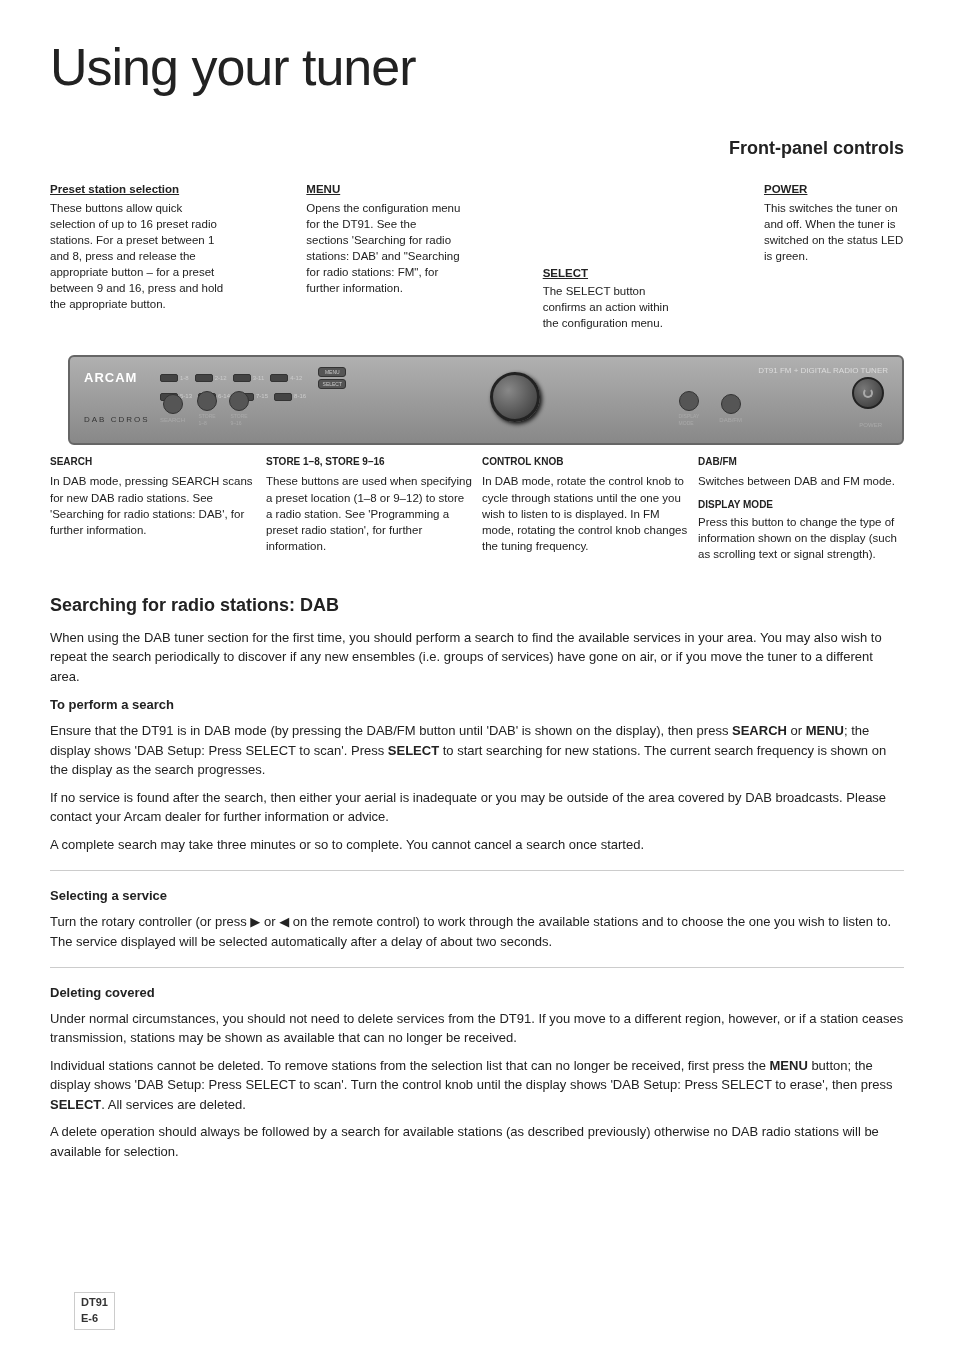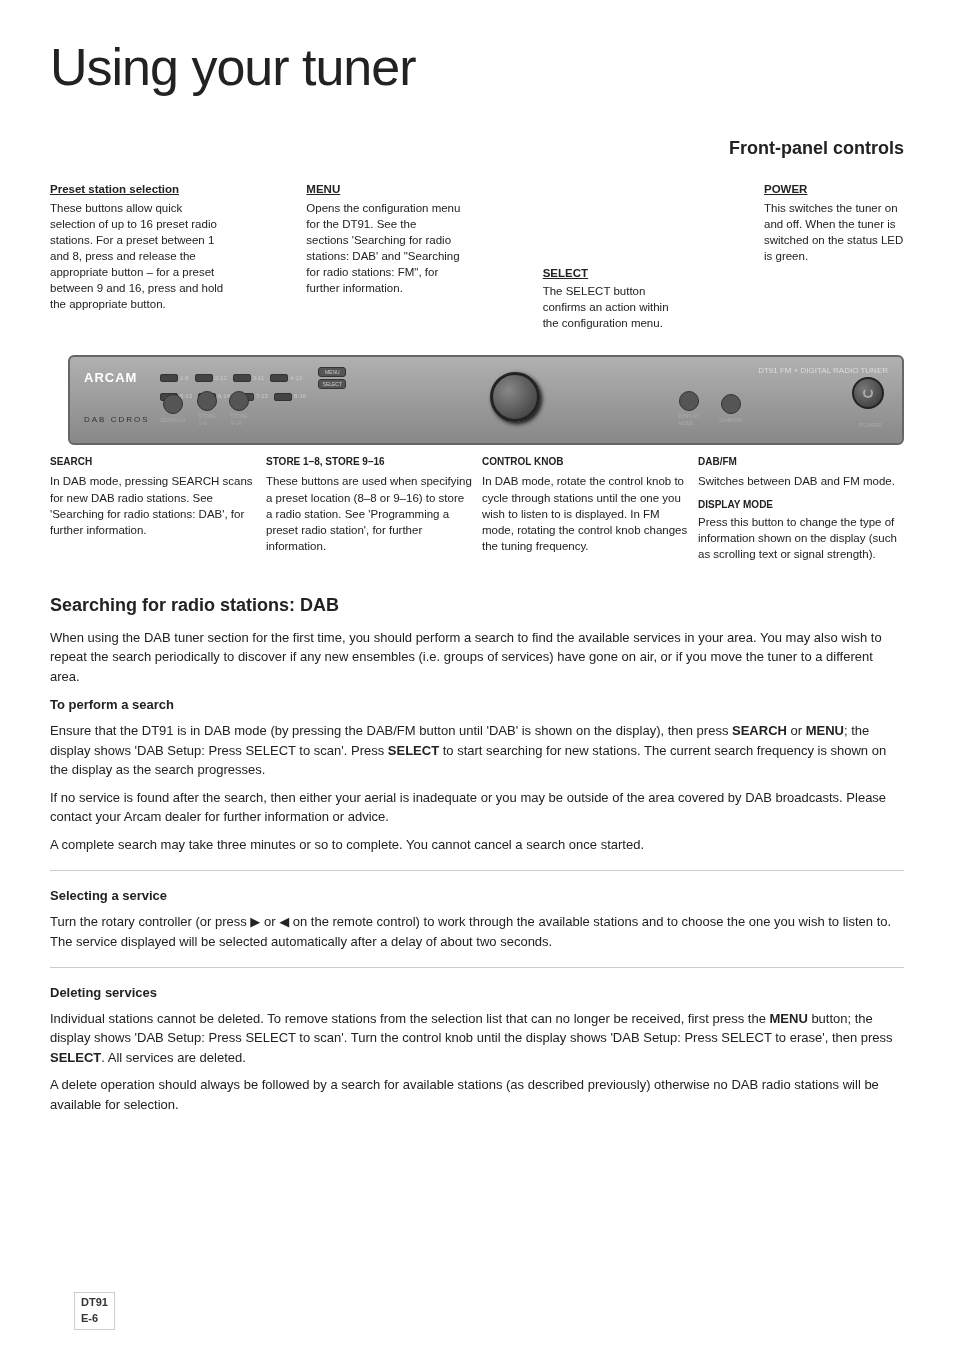--- a/index.html
+++ b/index.html
@@ -290,21 +290,21 @@
 
     <div class="bottom-annotations">
 
       <div class="annotation-block">
         <div class="ann-title">SEARCH</div>
         <div>In DAB mode, pressing SEARCH scans for new DAB radio stations. See 'Searching for radio stations: DAB', for further information.</div>
       </div>
 
       <div class="annotation-block">
         <div class="ann-title">STORE 1–8, STORE 9–16</div>
-        <div>These buttons are used when specifying a preset location (8–8 or 9–16) to store a radio station. See 'Programming a preset radio station', for further information.</div>
+        <div>These buttons are used when specifying a preset location (1–8 or 9–12) to store a radio station. See 'Programming a preset radio station', for further information.</div>
       </div>
 
       <div class="annotation-block">
         <div class="ann-title">Control knob</div>
         <div>In DAB mode, rotate the control knob to cycle through stations until the one you wish to listen to is displayed. In FM mode, rotating the control knob changes the tuning frequency.</div>
       </div>
 
       <div class="annotation-block">
         <div class="ann-title">DAB/FM</div>
         <div style="margin-bottom:8px;">Switches between DAB and FM mode.</div>
@@ -330,21 +330,22 @@
   <hr class="content-divider">
 
   <div class="subsection-box">
     <div class="sub-heading">Selecting a service</div>
     <p>Turn the rotary controller (or press ▶ or ◀ on the remote control) to work through the available stations and to choose the one you wish to listen to. The service displayed will be selected automatically after a delay of about two seconds.</p>
   </div>
 
   <hr class="content-divider">
 
   <div class="subsection-box">
-    <div class="sub-heading">Deleting services</div>
+    <div class="sub-heading">Deleting covered</div>
+    <p>Under normal circumstances, you should not need to delete services from the DT91. If you move to a different region, however, or if a station ceases transmission, stations may be shown as available that can no longer be received.</p>
     <p>Individual stations cannot be deleted. To remove stations from the selection list that can no longer be received, first press the <strong>MENU</strong> button; the display shows 'DAB Setup: Press SELECT to scan'. Turn the control knob until the display shows 'DAB Setup: Press SELECT to erase', then press <strong>SELECT</strong>. All services are deleted.</p>
     <p>A delete operation should always be followed by a search for available stations (as described previously) otherwise no DAB radio stations will be available for selection.</p>
   </div>
 </div>
 
 <div class="footer">
   <div>DT91</div>
   <div>E-6</div>
 </div>
 

